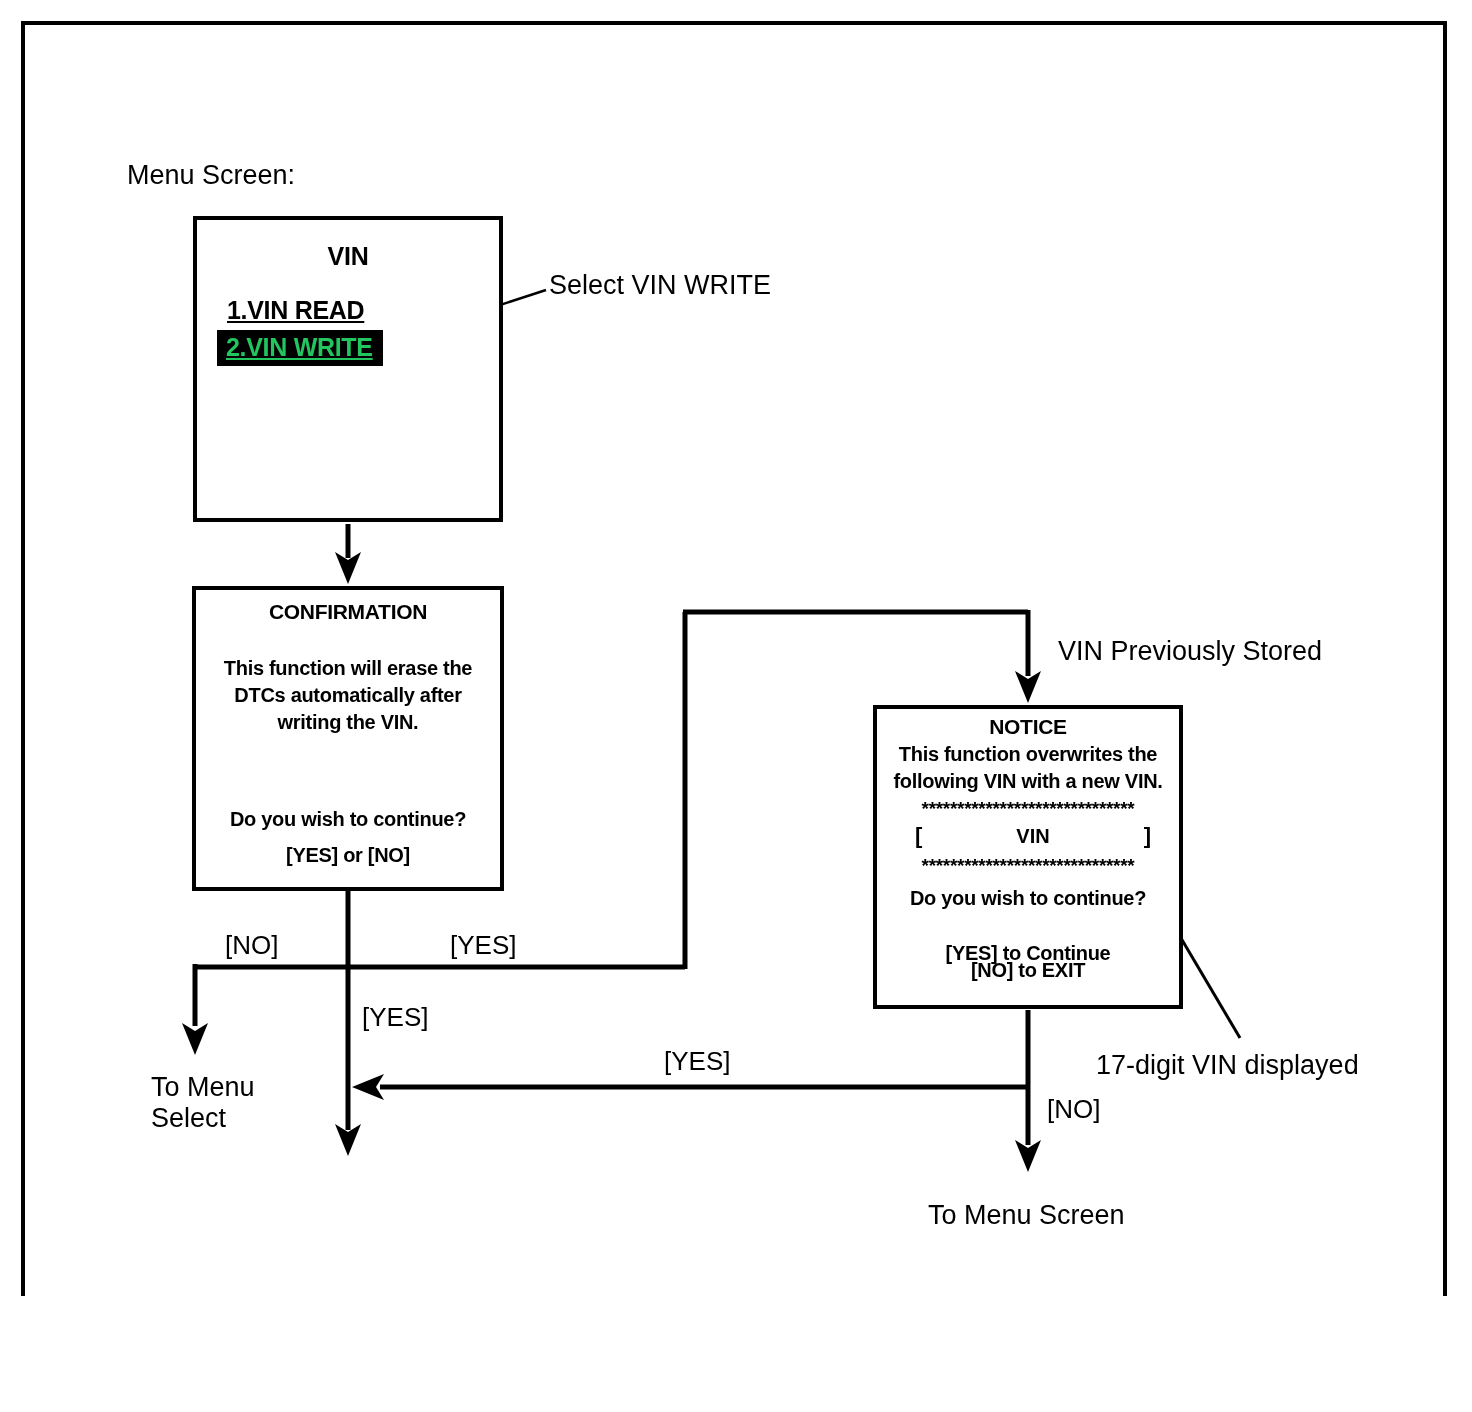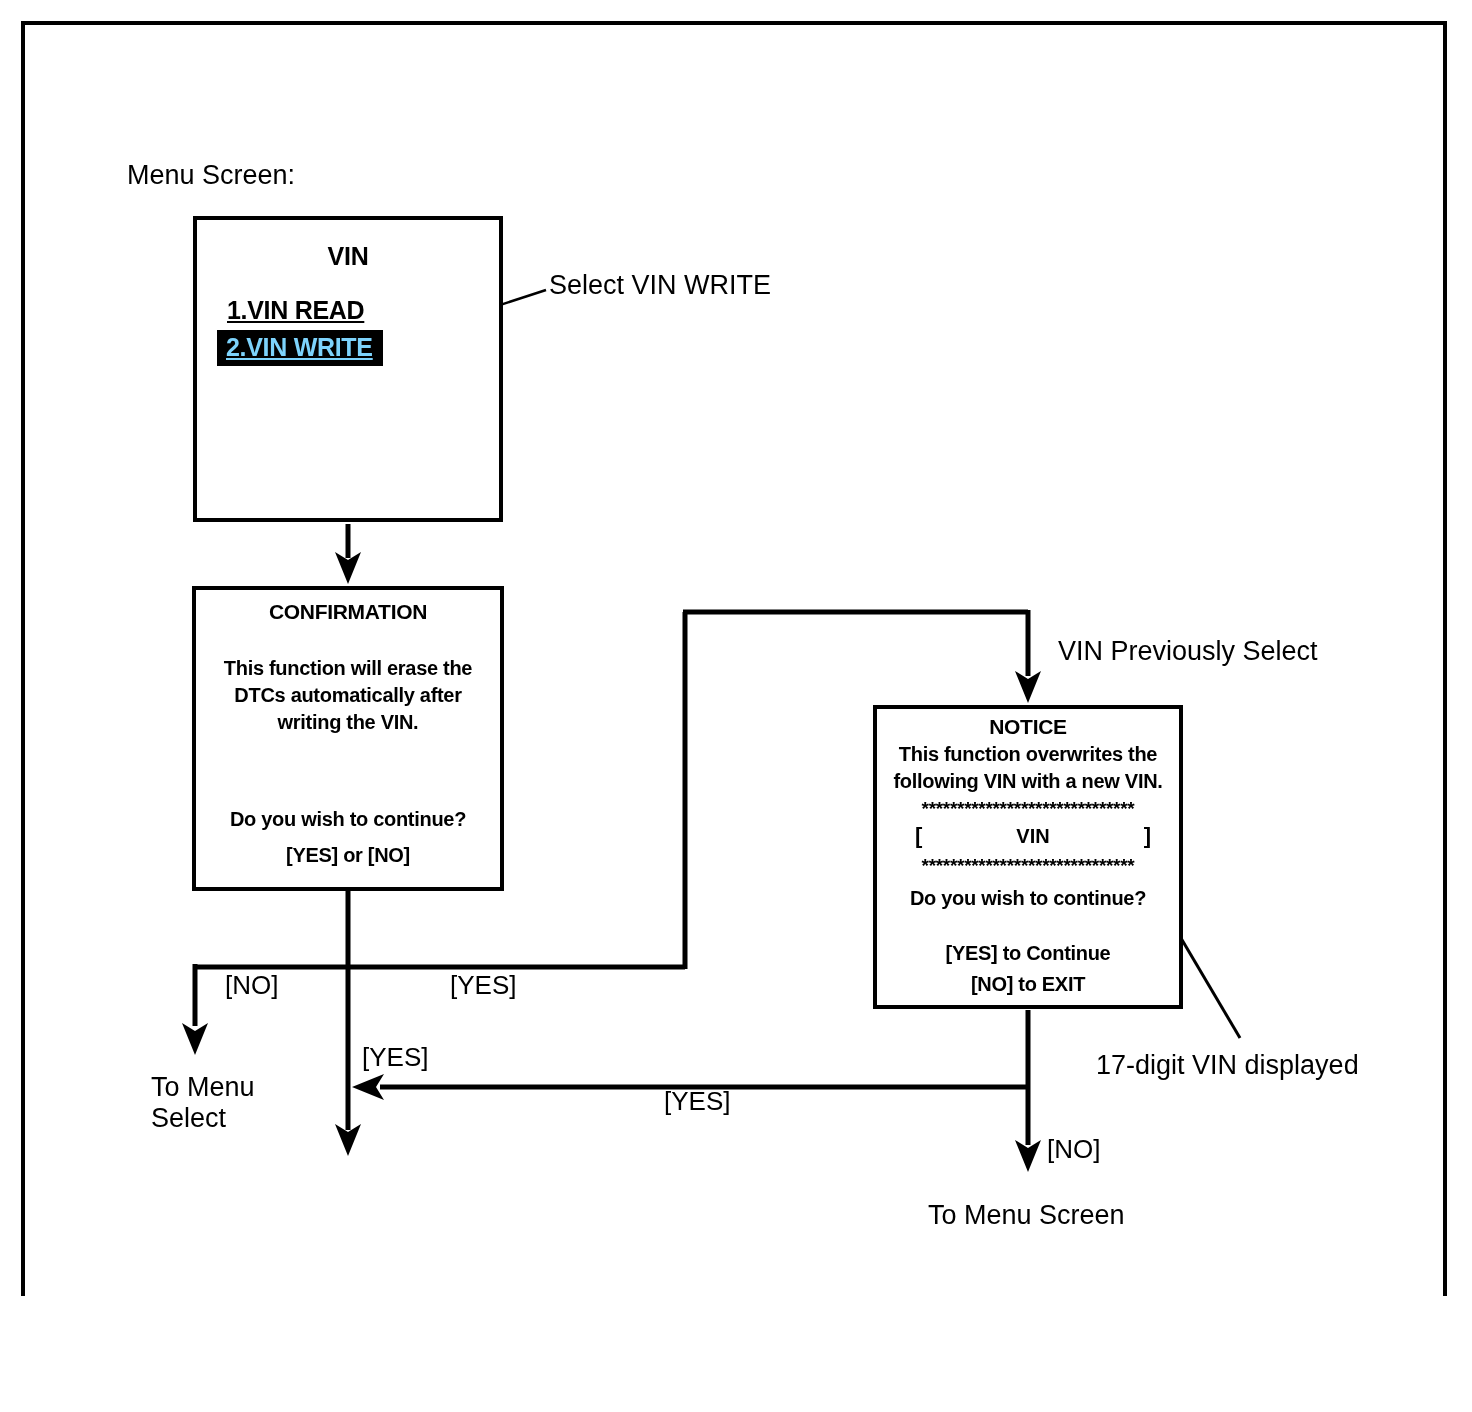--- a/index.html
+++ b/index.html
@@ -11,36 +11,36 @@
     font-family:"Liberation Sans", sans-serif;
     overflow:hidden;
     padding-left:40px;
   }
   .frame{
     position:absolute;left:21px;top:21px;width:1426px;height:1362px;
     border:4px solid #000;box-sizing:border-box;
   }
   .svg-layer{position:absolute;left:0;top:0;width:1472px;height:1412px;}
   .lbl{position:absolute;white-space:nowrap;font-size:27px;line-height:31px;}
-  .lbl.small{font-size:26px;margin-top:40px;}
+  .lbl.small{font-size:26px;}
   .screen-box{
     position:absolute;border:4px solid #000;box-sizing:border-box;
     background:#fff;overflow:hidden;
   }
   .screen-box .line{
     position:absolute;left:0;right:0;text-align:center;
     font-weight:bold;white-space:nowrap;letter-spacing:-0.3px;
   }
   .t21{font-size:21px;line-height:24px;}
   .t20{font-size:20px;line-height:27px;}
   .menu-item{
     position:absolute;font-weight:bold;font-size:25px;line-height:29px;
     white-space:nowrap;letter-spacing:-0.3px;text-decoration:underline;
   }
-  .hl{background:#000;color:#7dd3fc;padding:3px 10px 4px 9px;}
+  .hl{background:#000;color:#22c55e;padding:3px 10px 4px 9px;}
   .ast{font-size:19px;letter-spacing:-0.5px;overflow:hidden;}
   .vin-row{
     position:absolute;left:0;right:0;display:flex;align-items:center;
     justify-content:space-between;padding:0 28px 0 38px;
     font-weight:bold;font-size:22px;line-height:26px;
   }
   .corner-t{position:absolute;font-weight:bold;font-size:23px;}
   .fig-code{position:absolute;font-size:15px;}
 </style>
 </head>
@@ -71,21 +71,21 @@
       <polygon points="384,1074 376,1087 384,1100 352,1087"></polygon>
     </g>
     <g stroke="#000" fill="none">
       <line x1="374" y1="346" x2="546" y2="290" stroke-width="2.5"></line>
       <line x1="1123" y1="840" x2="1240" y2="1038" stroke-width="3"></line>
     </g>
   </svg>
 
   <div class="lbl" style="left:127px;top:160px">Menu Screen:</div>
   <div class="lbl" style="left:549px;top:270px">Select VIN WRITE</div>
-  <div class="lbl" style="left:1058px;top:636px">VIN Previously Select</div>
+  <div class="lbl" style="left:1058px;top:636px">VIN Previously Stored</div>
   <div class="lbl small" style="left:225px;top:930px">[NO]</div>
   <div class="lbl small" style="left:450px;top:930px">[YES]</div>
   <div class="lbl small" style="left:362px;top:1002px">[YES]</div>
   <div class="lbl small" style="left:664px;top:1046px">[YES]</div>
   <div class="lbl small" style="left:1047px;top:1094px">[NO]</div>
 
   <div class="lbl" style="left:151px;top:1072px">
     <div>To Menu</div>
     <div>Select</div>
   </div>
@@ -114,19 +114,19 @@
     <div class="line t20" style="top:59px">following VIN with a new VIN.</div>
     <div class="line t20 ast" style="top:86px">******************************</div>
     <div class="vin-row" style="top:114px">
       <span>[</span>
       <span style="font-size:20px">VIN</span>
       <span>]</span>
     </div>
     <div class="line t20 ast" style="top:143px">******************************</div>
     <div class="line t20" style="top:176px">Do you wish to continue?</div>
     <div class="line t20" style="top:231px">[YES] to Continue</div>
-    <div class="line t20" style="top:262px">[NO] to EXIT</div>
+    <div class="line t20" style="top:248px">[NO] to EXIT</div>
   </div>
 
   <div class="corner-t" style="left:38px;top:1326px">T</div>
   <div class="fig-code" style="left:1292px;top:1350px">A103813E01</div>
 
 </div>
 
 </body></html>

